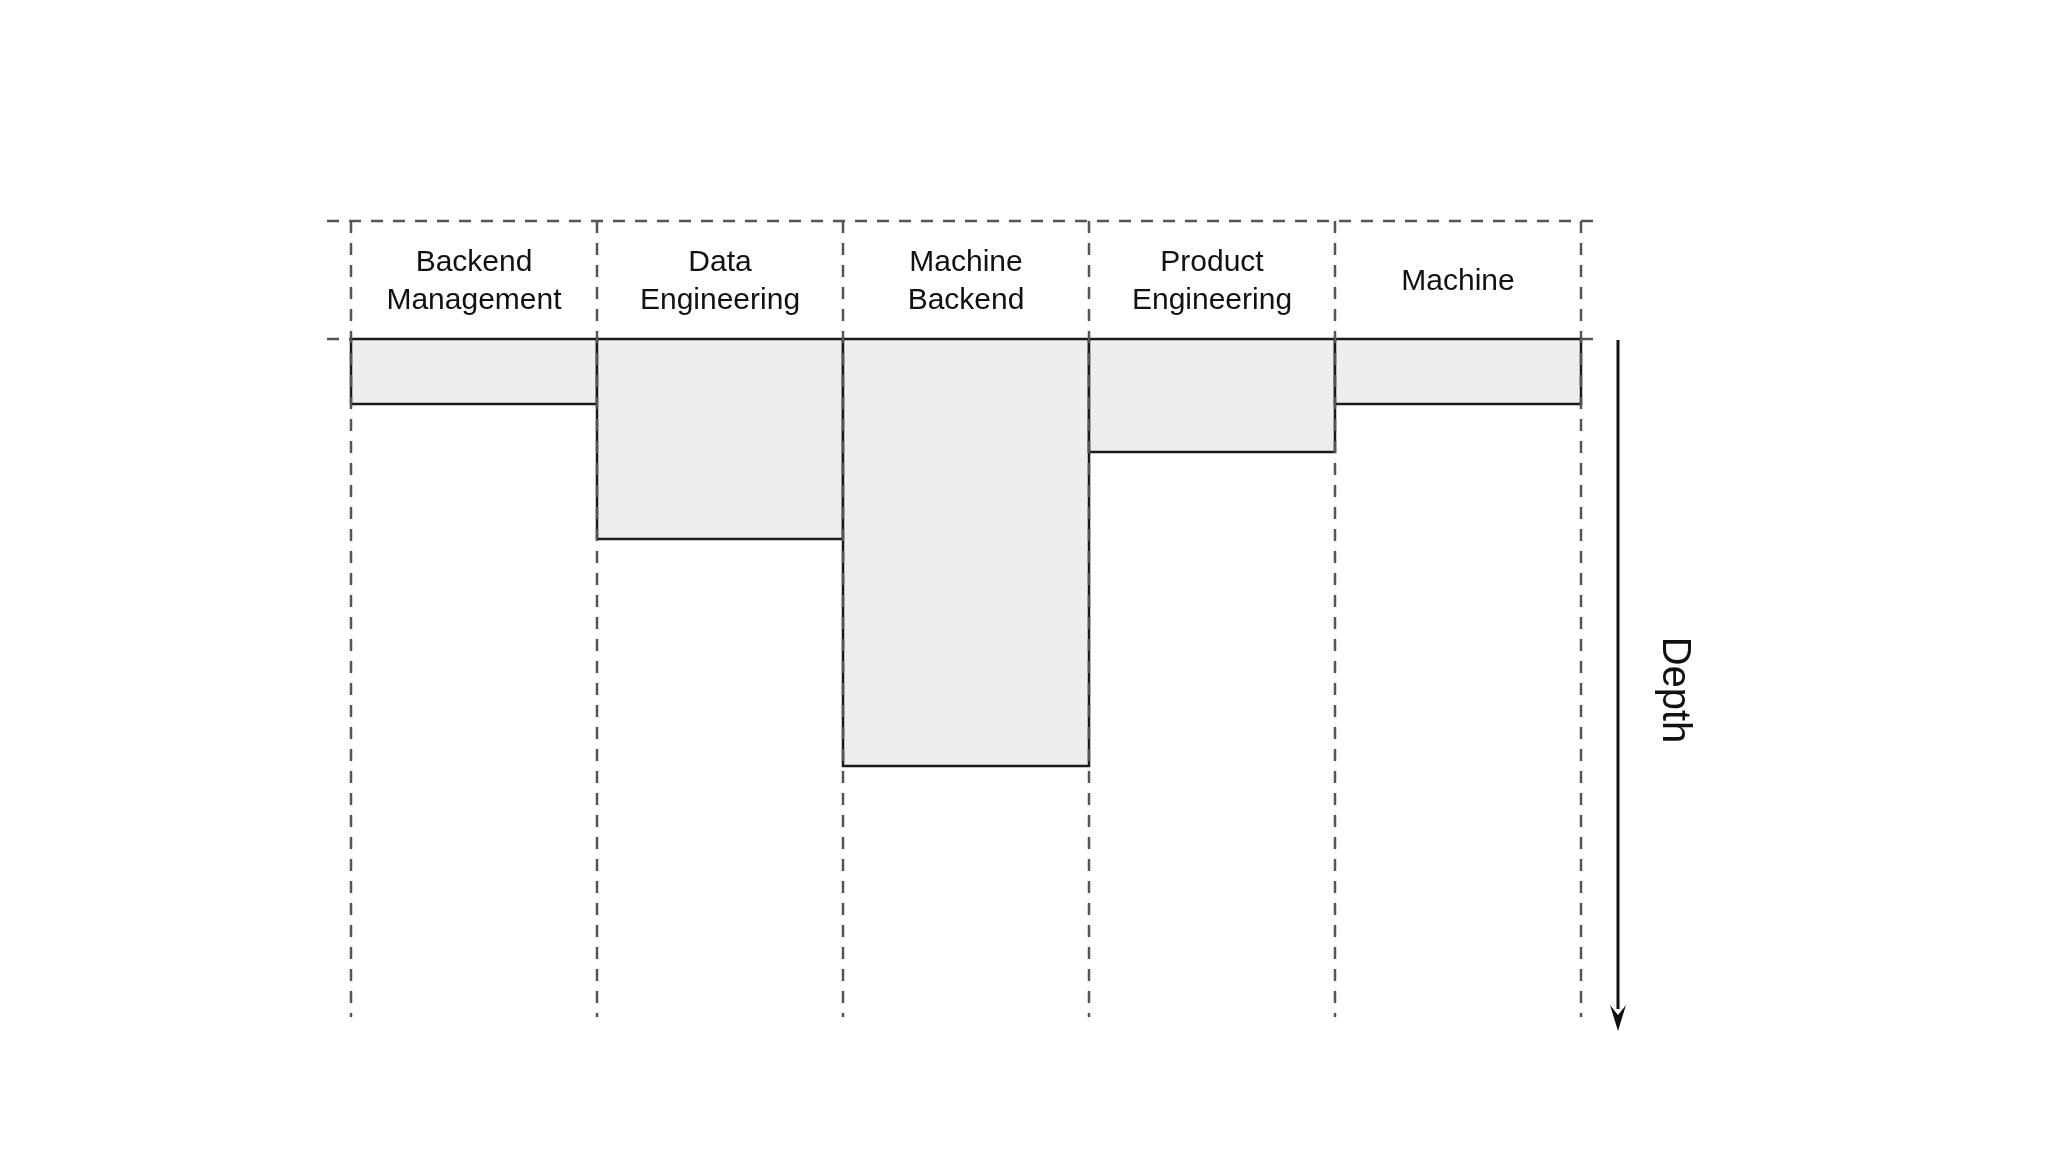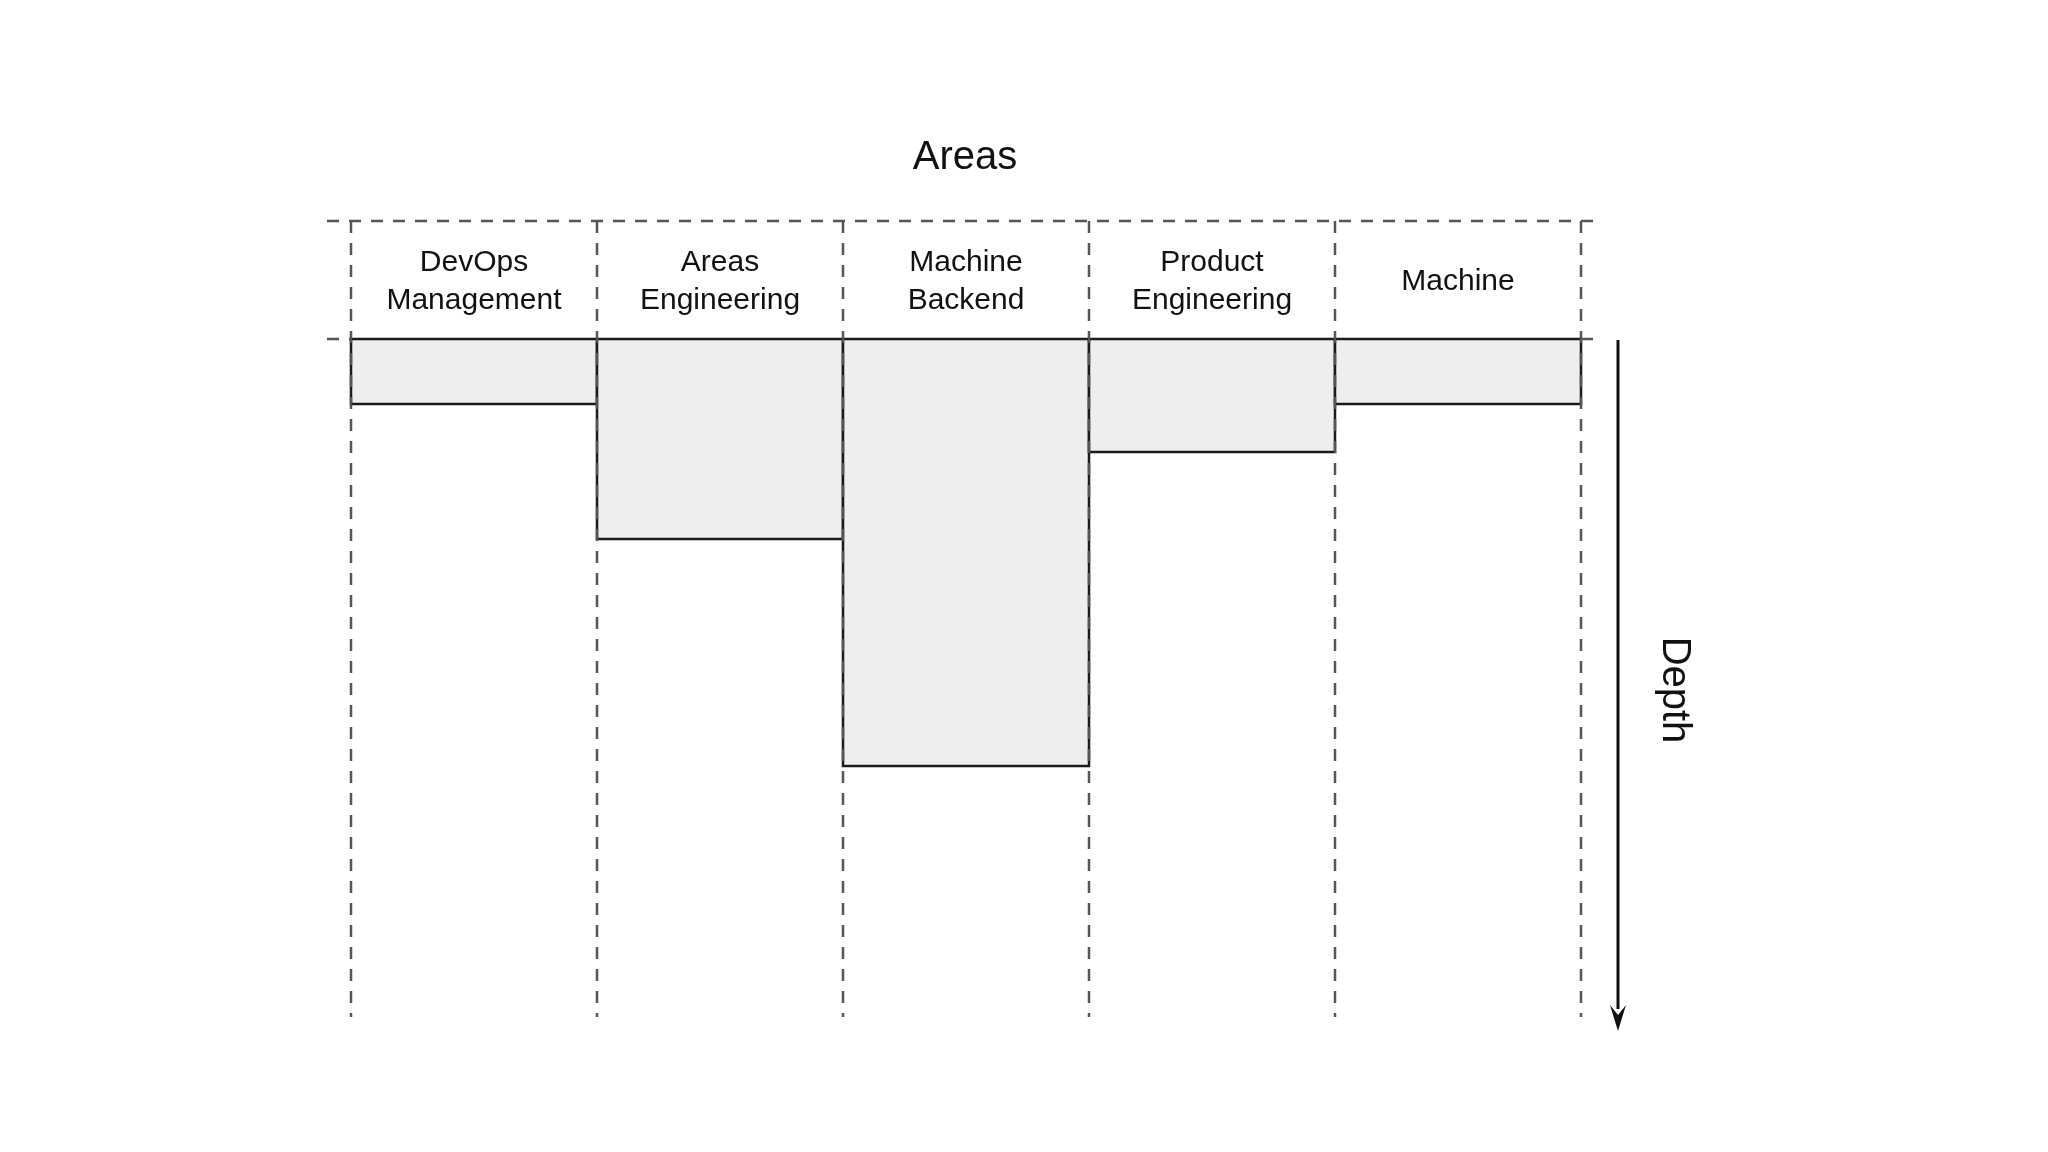--- a/index.html
+++ b/index.html
@@ -49,40 +49,39 @@
     transform-origin: center center;
     font-size: 40px;
     white-space: nowrap;
     color: #111111;
   }
 </style>
 </head>
 <body>
 
 <div class="canvas">
-  <div class="chart-title">Areas</div>
   <svg id="diagram-svg" xmlns="http://www.w3.org/2000/svg" viewBox="0 0 2048 1152">
       <rect x="351" y="339" width="246" height="65" fill="#eeeeee" stroke="#1a1a1a" stroke-width="2.5"></rect>
       <rect x="597" y="339" width="246" height="200" fill="#eeeeee" stroke="#1a1a1a" stroke-width="2.5"></rect>
       <rect x="843" y="339" width="246" height="427" fill="#eeeeee" stroke="#1a1a1a" stroke-width="2.5"></rect>
       <rect x="1089" y="339" width="246" height="113" fill="#eeeeee" stroke="#1a1a1a" stroke-width="2.5"></rect>
       <rect x="1335" y="339" width="246" height="65" fill="#eeeeee" stroke="#1a1a1a" stroke-width="2.5"></rect>
       <line x1="327" y1="221" x2="1603" y2="221" stroke="#555555" stroke-width="2.5" stroke-dasharray="12 10"></line>
       <line x1="327" y1="339" x2="351" y2="339" stroke="#555555" stroke-width="2.5" stroke-dasharray="12 10"></line>
       <line x1="1581" y1="339" x2="1603" y2="339" stroke="#555555" stroke-width="2.5" stroke-dasharray="12 10"></line>
       <line x1="351" y1="221" x2="351" y2="1017" stroke="#555555" stroke-width="2.5" stroke-dasharray="12 10"></line>
       <line x1="597" y1="221" x2="597" y2="1017" stroke="#555555" stroke-width="2.5" stroke-dasharray="12 10"></line>
       <line x1="843" y1="221" x2="843" y2="1017" stroke="#555555" stroke-width="2.5" stroke-dasharray="12 10"></line>
       <line x1="1089" y1="221" x2="1089" y2="1017" stroke="#555555" stroke-width="2.5" stroke-dasharray="12 10"></line>
       <line x1="1335" y1="221" x2="1335" y2="1017" stroke="#555555" stroke-width="2.5" stroke-dasharray="12 10"></line>
       <line x1="1581" y1="221" x2="1581" y2="1017" stroke="#555555" stroke-width="2.5" stroke-dasharray="12 10"></line>
       <line x1="1618" y1="340" x2="1618" y2="1009" stroke="#111111" stroke-width="3"></line>
       <polygon points="1618,1031 1610,1005 1618,1015 1626,1005" fill="#111111"></polygon>
     </svg>
   <div id="col-labels">
-      <div class="col-label" style="left: 351px; width: 246px;">DevOps Management</div>
-      <div class="col-label" style="left: 597px; width: 246px;">Areas Engineering</div>
+      <div class="col-label" style="left: 351px; width: 246px;">Backend Management</div>
+      <div class="col-label" style="left: 597px; width: 246px;">Data Engineering</div>
       <div class="col-label" style="left: 843px; width: 246px;">Machine Backend</div>
       <div class="col-label" style="left: 1089px; width: 246px;">Product Engineering</div>
       <div class="col-label" style="left: 1335px; width: 246px;">Machine</div>
     </div>
   <div class="depth-label">Depth</div>
 </div>
 
 </body></html>

